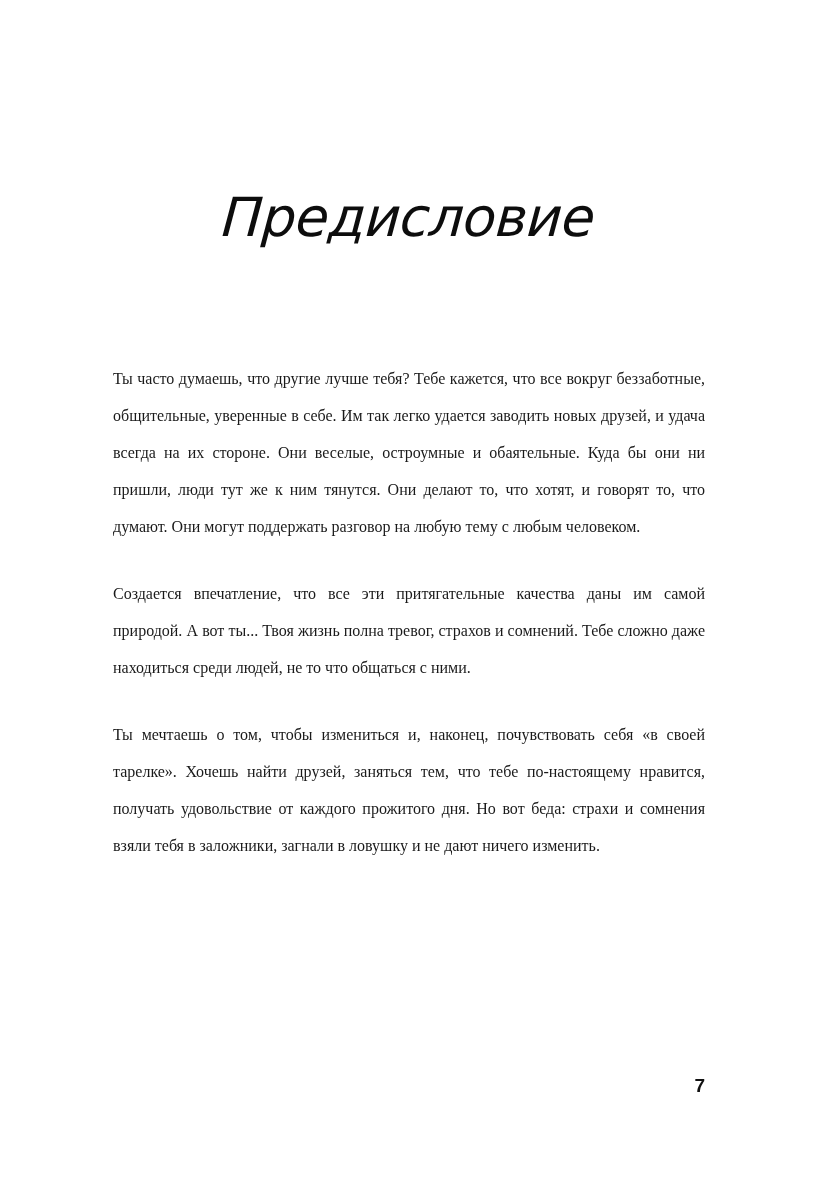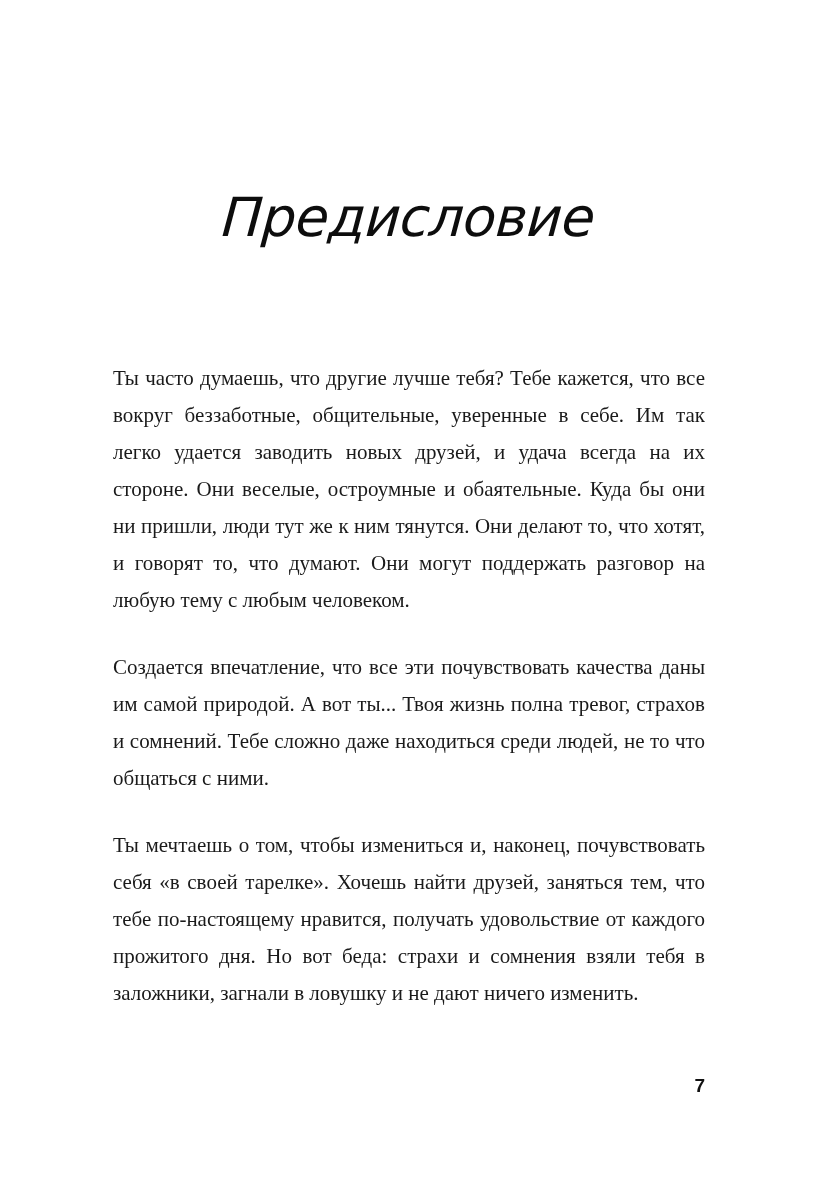--- a/index.html
+++ b/index.html
@@ -39,21 +39,21 @@
 
   .body-text {
     position: absolute;
     top: 360px;
     left: 113px;
     width: 592px;
   }
 
   .para {
     margin: 0 0 30px 0;
-    font-size: 21px;
+    font-size: 16px;
     line-height: 37px;
     text-align: justify;
     text-justify: inter-word;
     color: #1a1a1a;
     hyphens: manual;
   }
 
   .para:last-child {
     margin-bottom: 12px;
   }
@@ -72,19 +72,19 @@
 </style>
 </head>
 <body>
 
 <div class="page">
 
   <h1 class="chapter-title">Предисловие</h1>
 
   <div class="body-text">
     <p class="para">Ты часто думаешь, что другие лучше тебя? Тебе кажется, что все вокруг беззаботные, общительные, уверенные в себе. Им так легко удается заводить новых друзей, и удача всегда на их стороне. Они веселые, остроумные и обаятельные. Куда бы они ни пришли, люди тут же к ним тянутся. Они делают то, что хотят, и говорят то, что думают. Они могут поддержать разговор на любую тему с любым человеком.</p>
-    <p class="para">Создается впечатление, что все эти почувствовать качества даны им самой природой. А вот ты... Твоя жизнь полна тревог, страхов и сомнений. Тебе сложно даже находиться среди людей, не то что общаться с ними.</p>
+    <p class="para">Создается впечатление, что все эти притягательные качества даны им самой природой. А вот ты... Твоя жизнь полна тревог, страхов и сомнений. Тебе сложно даже находиться среди людей, не то что общаться с ними.</p>
     <p class="para">Ты мечтаешь о том, чтобы измениться и, наконец, почувствовать себя «в своей тарелке». Хочешь найти друзей, заняться тем, что тебе по-настоящему нравится, получать удовольствие от каждого прожитого дня. Но вот беда: страхи и сомнения взяли тебя в заложники, загнали в ловушку и не дают ничего изменить.</p>
   </div>
 
   <div class="page-number">7</div>
 
 </div>
 
 </body></html>

